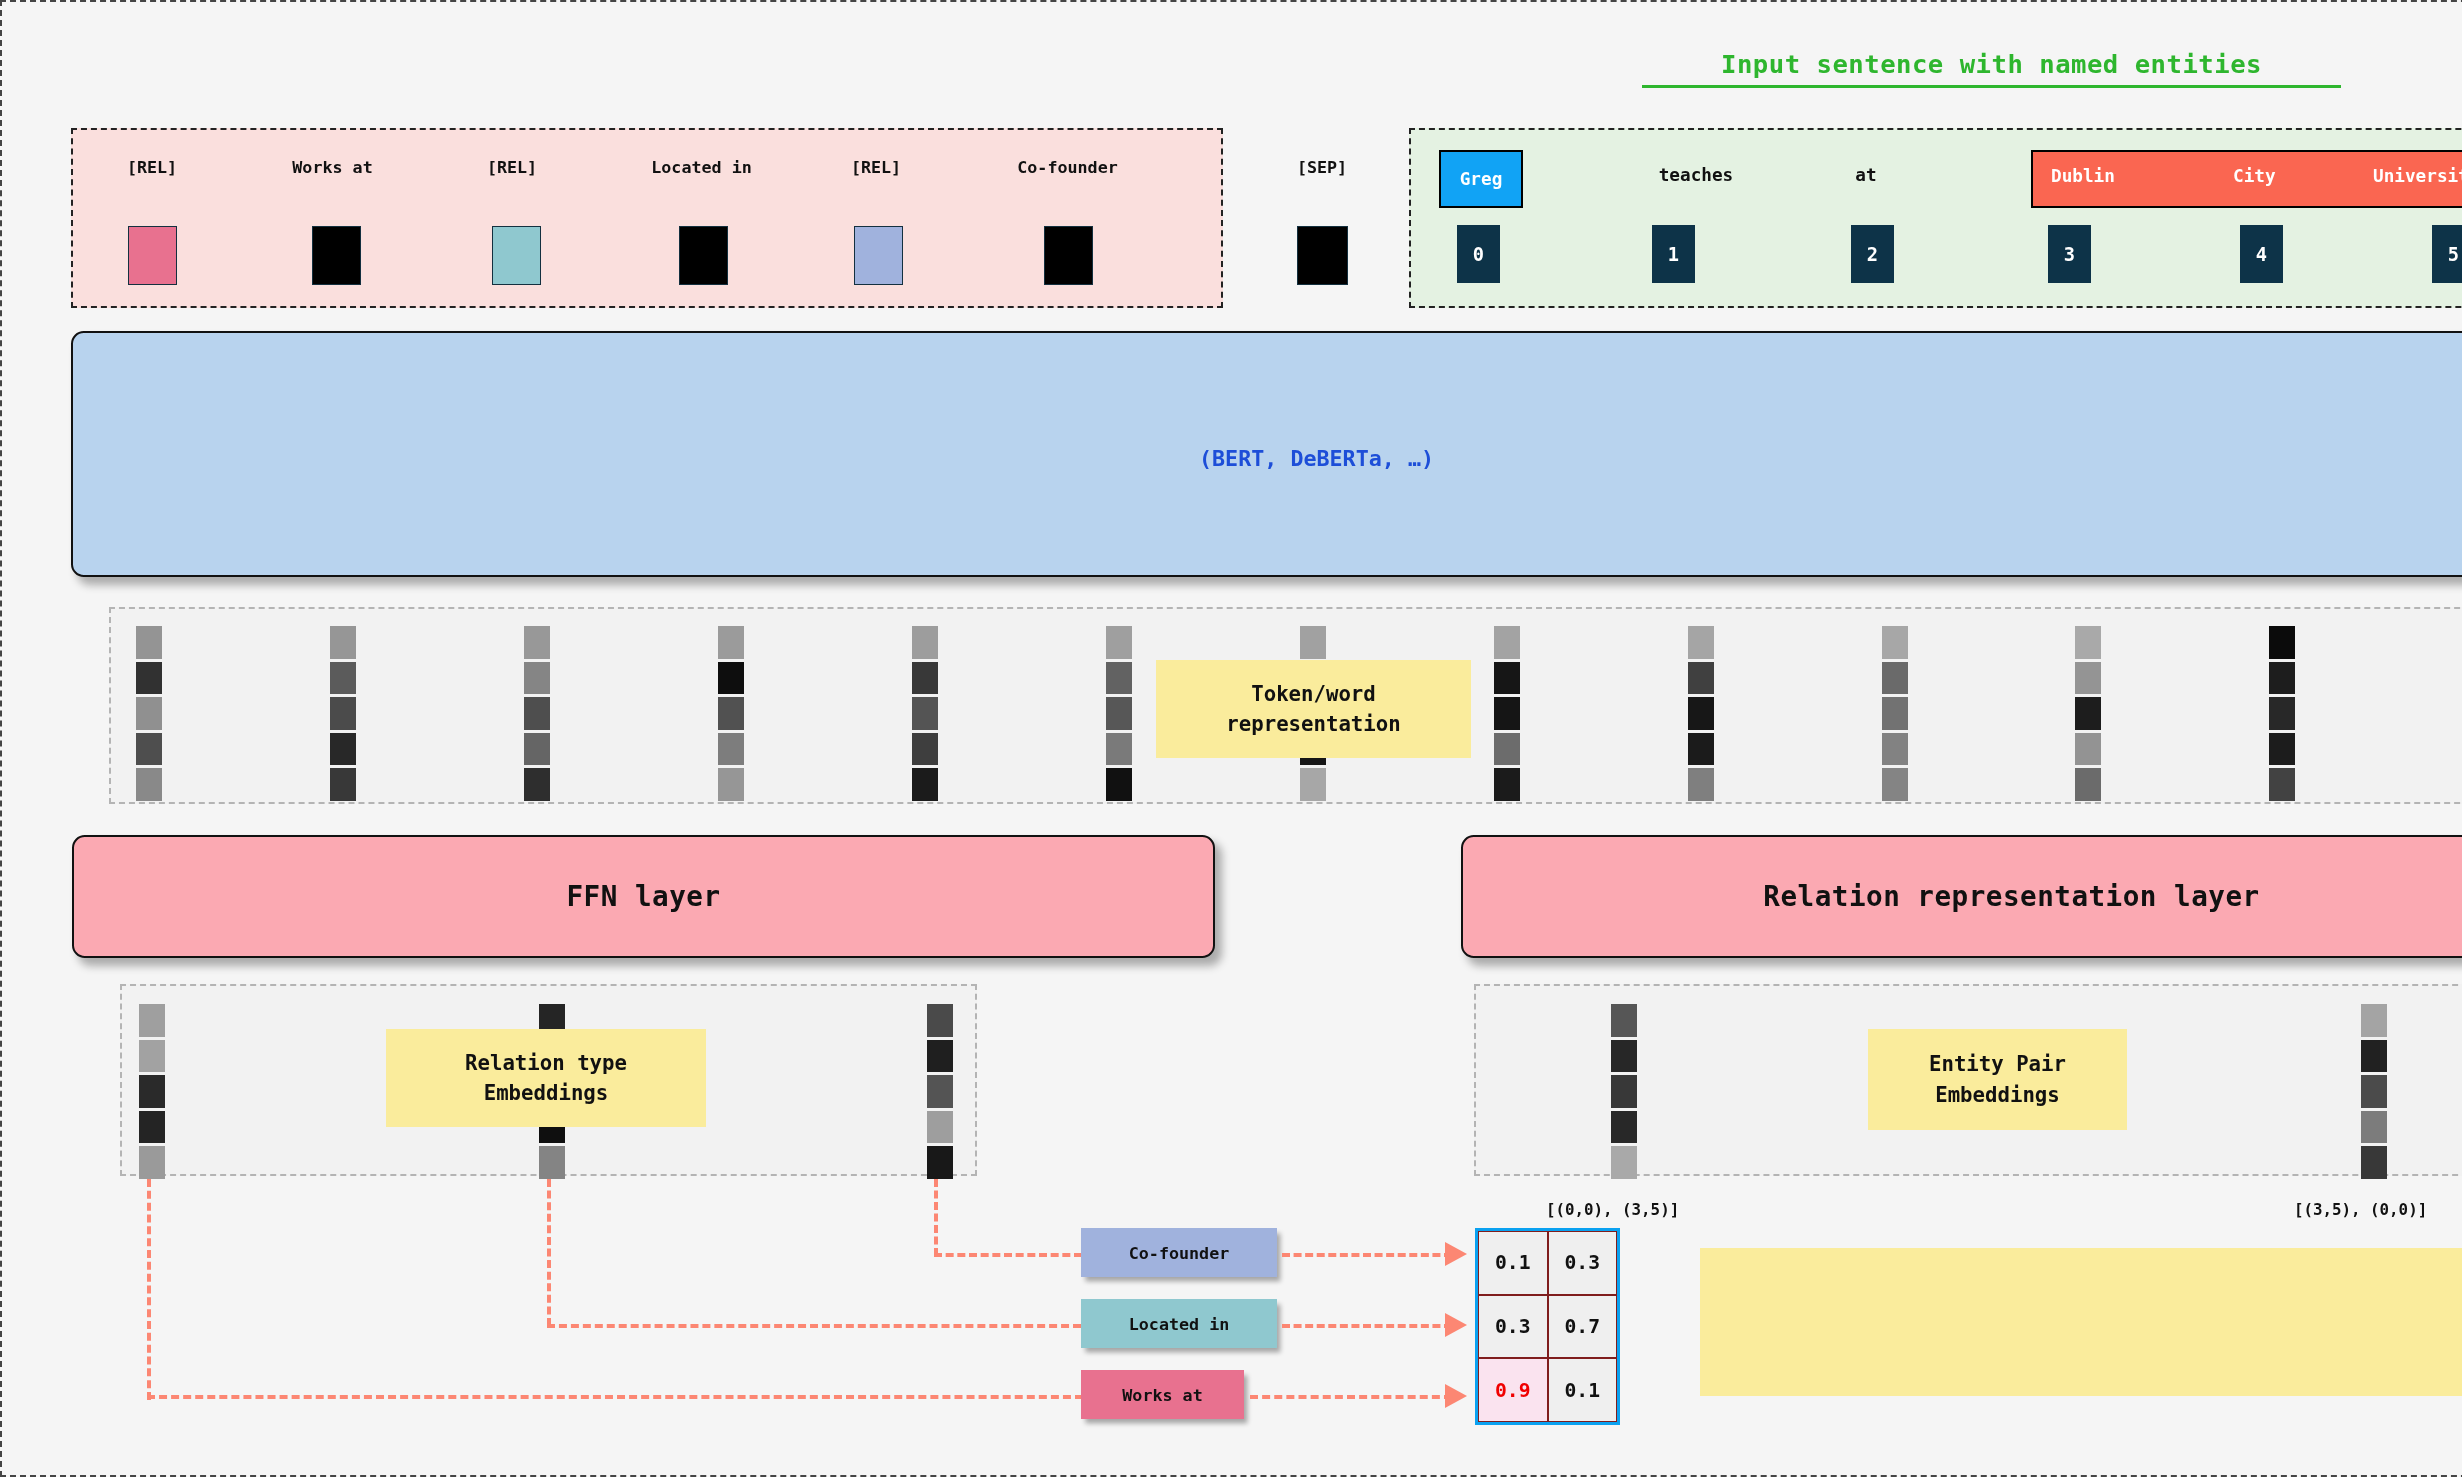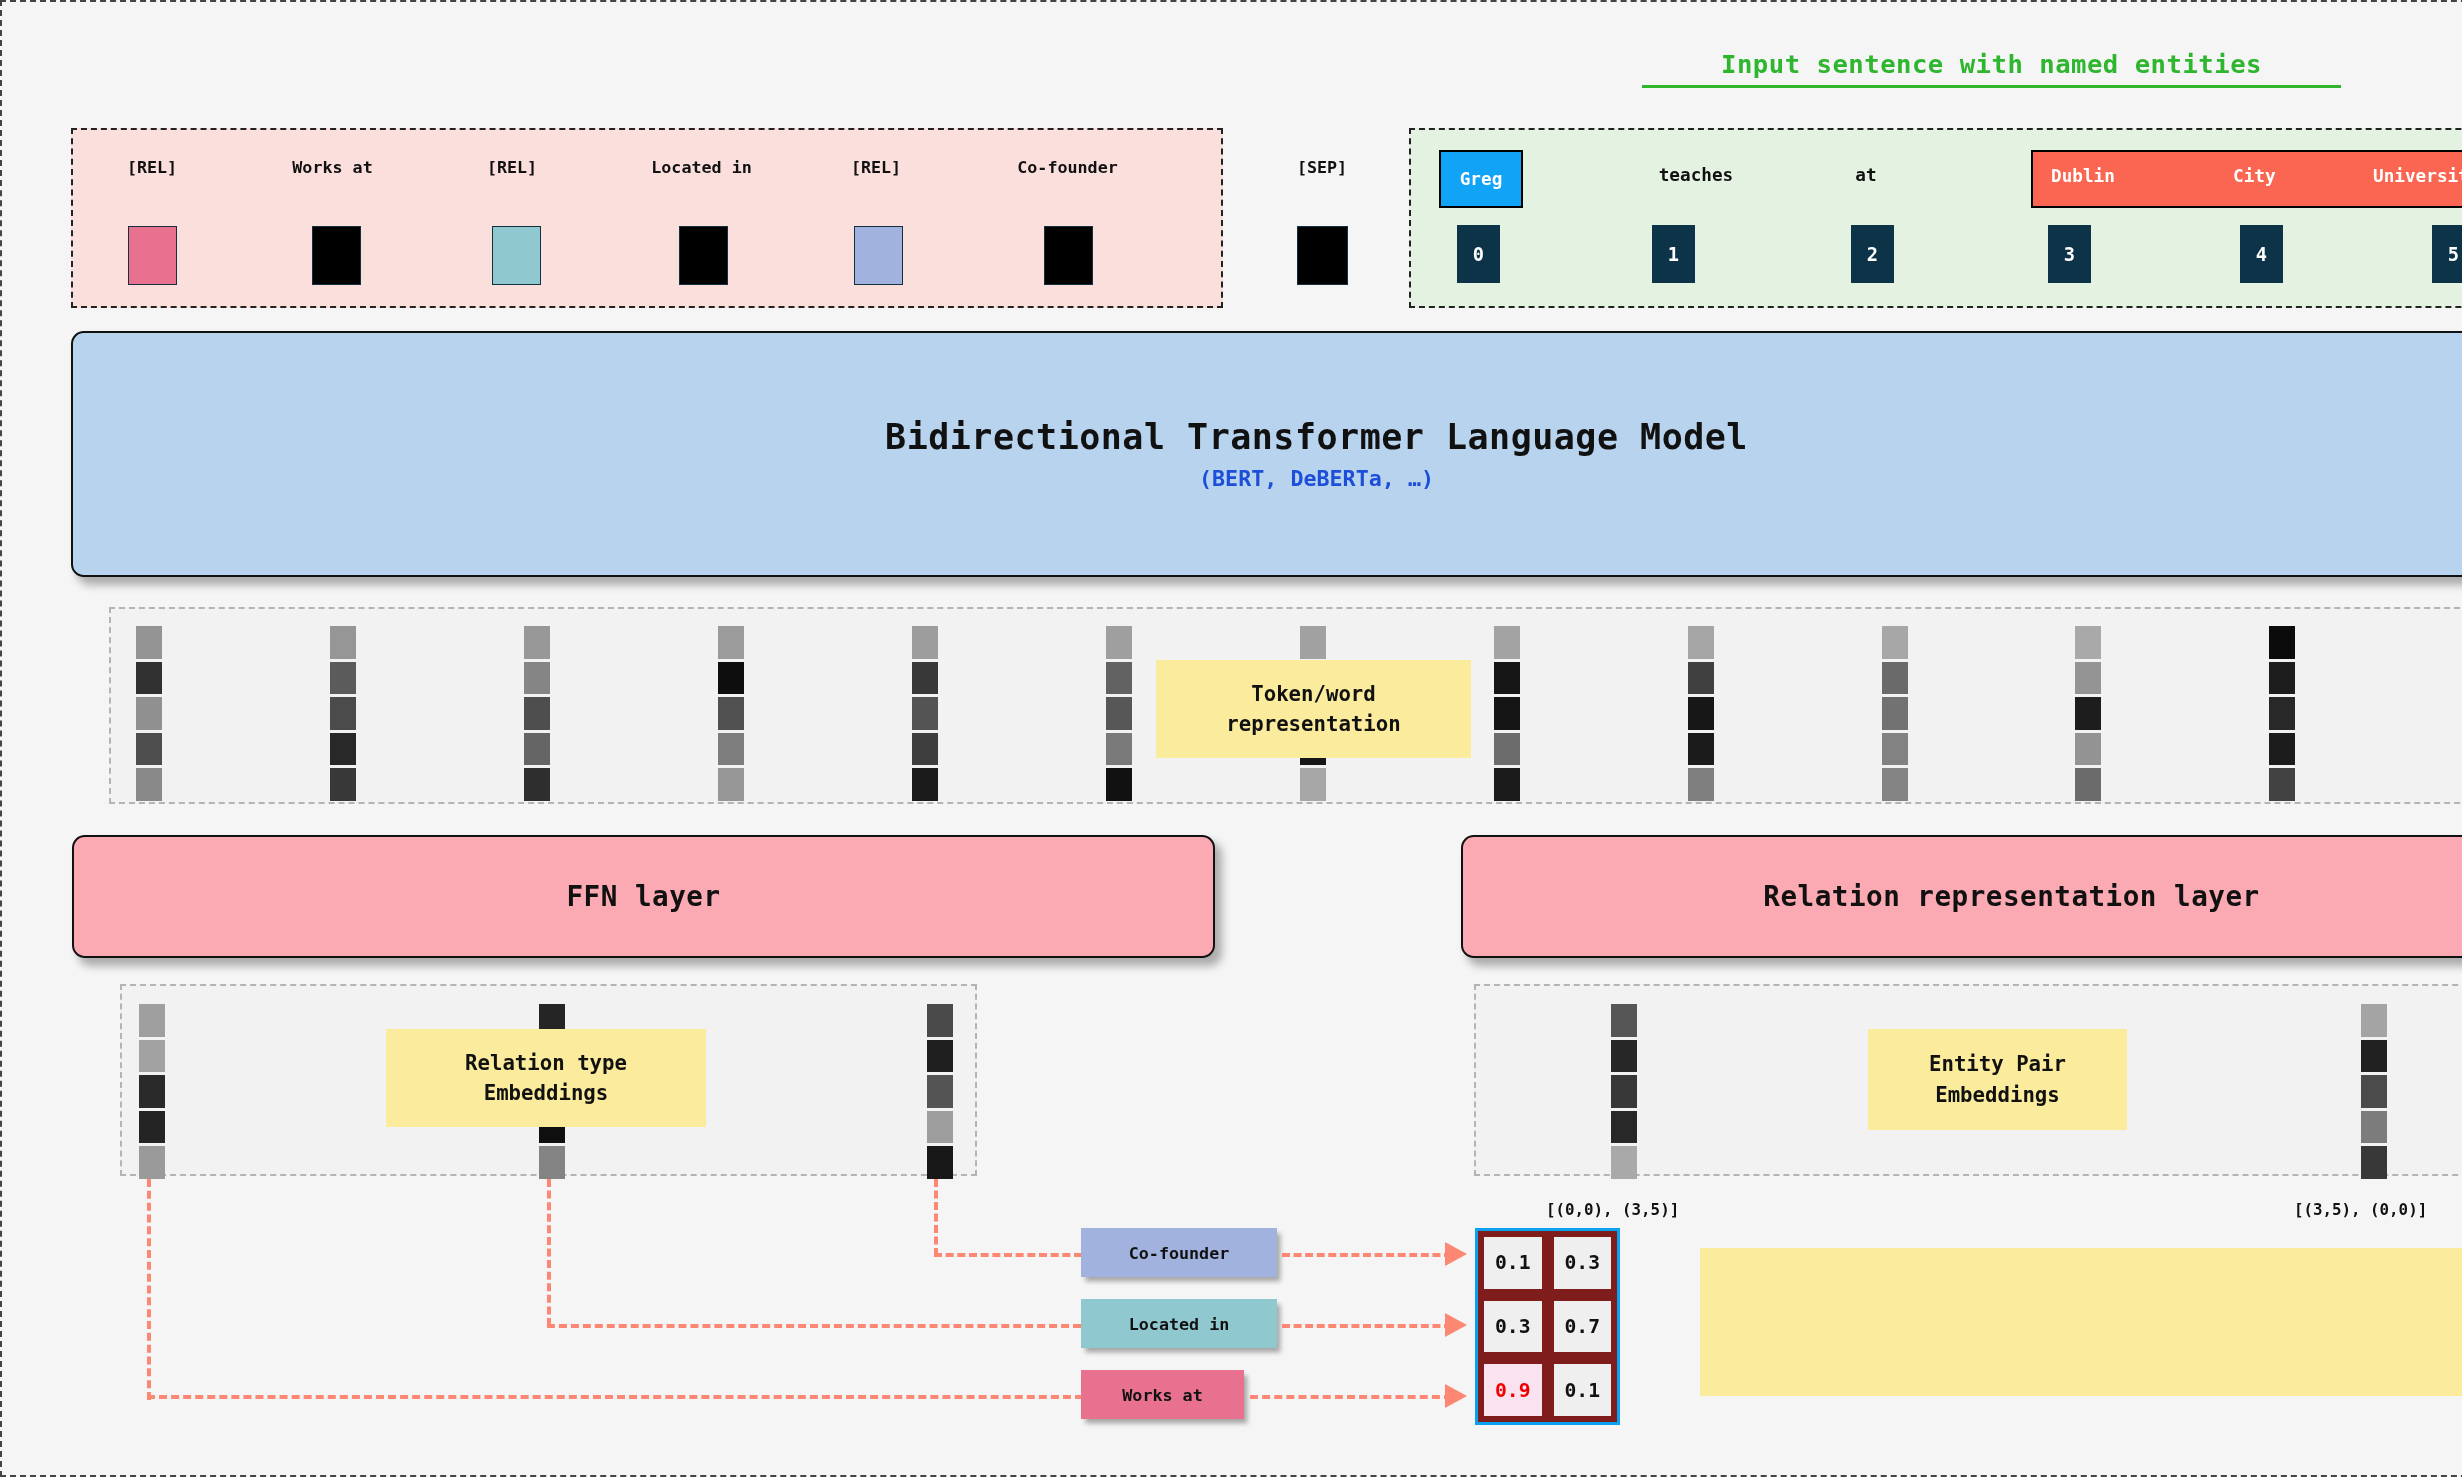--- a/index.html
+++ b/index.html
@@ -80,21 +80,21 @@
   .relchip{
     position:absolute;display:flex;align-items:center;justify-content:center;
     font-size:16.7px;font-weight:bold;color:#111;
     box-shadow:4.4px 4.9px 4.9px rgba(0,0,0,.33);
     font-family:"DejaVu Sans Mono",monospace;
   }
 
   
   .matrix{position:absolute;border:3.4px solid #0aa1f0;display:flex;flex-wrap:wrap;background:#0aa1f0;}
   .mcell{
-    width:50%;background:#efefef;border:6px solid #7f1d1d;
+    width:50%;background:#efefef;border:1px solid #7f1d1d;
     box-sizing:border-box;display:flex;align-items:center;justify-content:center;
     font-size:19.7px;font-weight:bold;color:#111;
     font-family:"DejaVu Sans Mono",monospace;
   }
   .mcell.hl{background:#fae3ef;}
   .mcell.red{color:#f00000;}
 
   .pairlabel{position:absolute;font-size:15.8px;font-weight:bold;color:#111;
     white-space:nowrap;font-family:"DejaVu Sans Mono",monospace;}
 
@@ -146,21 +146,20 @@
   <div class="ent-word" style="left:2371px;top:164px;">University</div>
 
   <div class="idx-box" style="left:1455px;top:223px;width:43px;height:58px;">0</div>
   <div class="idx-box" style="left:1650px;top:223px;width:43px;height:58px;">1</div>
   <div class="idx-box" style="left:1849px;top:223px;width:43px;height:58px;">2</div>
   <div class="idx-box" style="left:2046px;top:223px;width:43px;height:58px;">3</div>
   <div class="idx-box" style="left:2238px;top:223px;width:43px;height:58px;">4</div>
   <div class="idx-box" style="left:2430px;top:223px;width:43px;height:58px;">5</div>
 
   <div class="abs layer bert" style="left:69px;top:329px;width:2491px;height:246px;">
-    <div class="l1">Bidirectional Transformer Language Model</div>
     <div class="l2">(BERT, DeBERTa, …)</div>
   </div>
 
   <div class="abs panel-grey" style="left:107px;top:605px;width:2411px;height:197px;"></div>
 
   <div id="token-stacks">
       <div class="stack" style="left: 134px; top: 624px; width: 25.6px;">
         <div class="cellv" style="background: rgb(148, 148, 148); height: 32.5px; margin-bottom: 3px;"></div>
         <div class="cellv" style="background: rgb(49, 49, 49); height: 32.5px; margin-bottom: 3px;"></div>
         <div class="cellv" style="background: rgb(144, 144, 144); height: 32.5px; margin-bottom: 3px;"></div>

